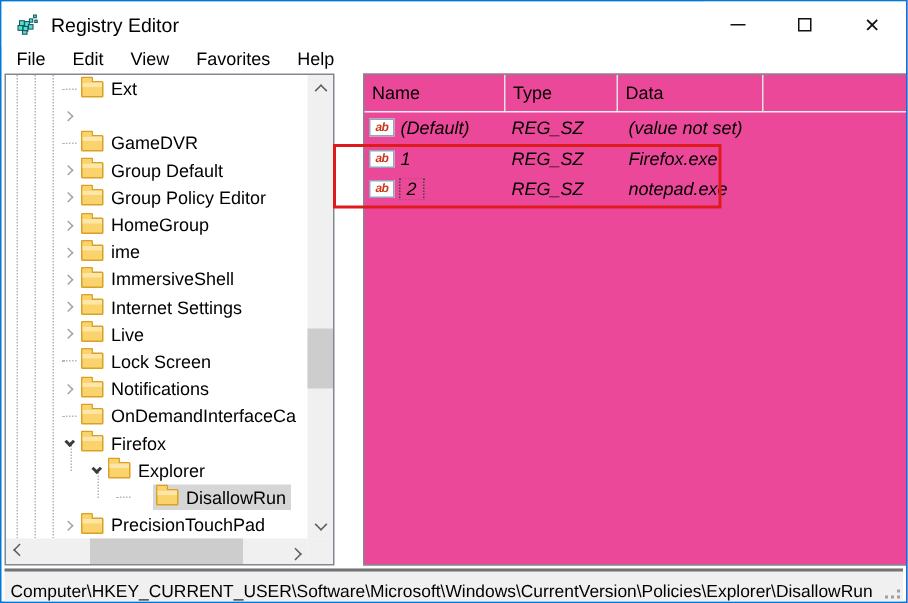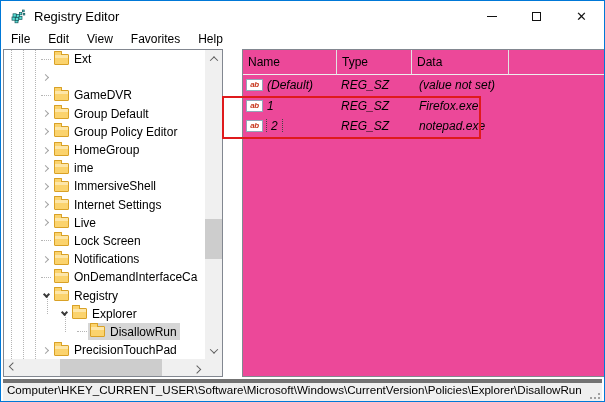--- a/index.html
+++ b/index.html
@@ -30,21 +30,21 @@
 
   
   .treepane { position:absolute; left:2px; top:48px; width:220px; height:328px; border:1px solid #828790; background:#fff; }
   .tree-content { position:absolute; left:0; top:0; right:17px; bottom:17px; overflow:hidden; }
   .guide { position:absolute; top:0; bottom:0; width:0; border-left:1px dotted #b5b5b5; }
   .g1 { left:7px; } .g2 { left:19px; } .g3 { left:31px; }
   .gshort { position:absolute; width:0; border-left:1px dotted #b5b5b5; }
   .gs1 { left:43px; top:246px; height:18px; }
   .gs2 { left:61px; top:264px; height:18px; }
   .trow { position:relative; height:18.2px; display:flex; align-items:center; white-space:nowrap; }
-  .lvl0 { padding-left:36px; } .lvl1 { padding-left:54px; } .lvl2 { padding-left:72px; }
+  .lvl0 { padding-left:36px; } .lvl1 { padding-left:54px; } .lvl2 { padding-left:72px;gap:14px; }
   .expander { width:12px; height:12px; flex:0 0 12px; display:flex; align-items:center; justify-content:center; }
   .chev { width:5px; height:5px; border-right:1px solid #a3a3a3; border-bottom:1px solid #a3a3a3; }
   .collapsed .chev { transform:rotate(-45deg); margin-right:2px; }
   .expanded .chev { border-color:#3a3a3a; border-width:2px; transform:rotate(45deg); margin-bottom:2px; }
   .expander.none::before { content:""; display:block; width:10px; border-top:1px dotted #b5b5b5; }
   .item-box { display:flex; align-items:center; height:17px; padding:0 3px 0 2px; }
   .trow.selected .item-box { background:#d6d6d6; }
   .folder { position:relative; width:15px; height:11px; flex:0 0 15px; background:#fbd36d; border:1px solid #d9a126; border-radius:1px; margin-right:5px; }
   .folder::before { content:""; position:absolute; left:-1px; top:-4px; width:6px; height:3px; background:#fbd36d; border:1px solid #d9a126; border-bottom:none; border-radius:1px 1px 0 0; }
   .folder::after { content:""; position:absolute; left:0; top:0; right:0; height:3px; background:#fde6a8; }
@@ -73,21 +73,21 @@
   .cell.name { width:94px; display:flex; align-items:center; }
   .cell.type { width:75px; padding-left:4px; }
   .cell.data { width:97px; padding-left:7px; }
   .abicon { width:17px; height:12px; flex:0 0 17px; margin:0 4px 0 3px; border:1px solid #93a5b8; background:#fff; color:#c8391f; font-weight:bold; font-size:8px; line-height:10px; text-align:center; letter-spacing:-0.5px; }
   .name-text.focused { outline:1px dotted #444; padding:0 4px; }
 
   
   .red-box { position:absolute; left:221px; top:95px; width:259px; height:43px; border:2px solid #df1a1c; z-index:6; pointer-events:none; }
 
   
-  .statusbar { position:absolute; left:2px; right:2px; top:378px; height:22px; background:#f0f0f0; border-top:4px solid #737373; display:flex; align-items:flex-start; }
+  .statusbar { position:absolute; left:2px; right:2px; top:378px; height:22px; background:#f0f0f0; border-top:2px solid #737373; display:flex; align-items:flex-end; }
   .status-text { padding-left:4px; font-size:11.6px; white-space:nowrap; overflow:hidden; }
   .grip { position:absolute; right:2px; bottom:2px; width:9px; height:9px; }
   .grip i { position:absolute; width:2px; height:2px; background:#a0a0a0; }
   .grip i:nth-child(1){ right:0; bottom:0; } .grip i:nth-child(2){ right:4px; bottom:0; }
   .grip i:nth-child(3){ right:0; bottom:4px; } .grip i:nth-child(4){ right:8px; bottom:0; }
 </style>
 </head>
 <body>
 
 <div class="titlebar">
@@ -238,21 +238,21 @@
           <span class="folder"></span>
           <span>OnDemandInterfaceCa</span>
         </span>
     </div>
     <div class="trow lvl0">
       <span class="expander expanded">
           <i class="chev"></i>
         </span>
       <span class="item-box">
           <span class="folder"></span>
-          <span>Registry</span>
+          <span>Firefox</span>
         </span>
     </div>
     <div class="trow lvl1">
       <span class="expander expanded">
           <i class="chev"></i>
         </span>
       <span class="item-box">
           <span class="folder"></span>
           <span>Explorer</span>
         </span>

